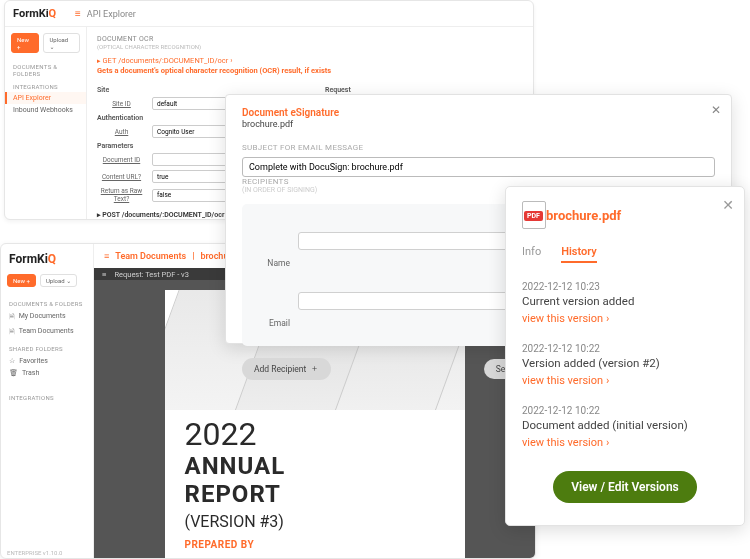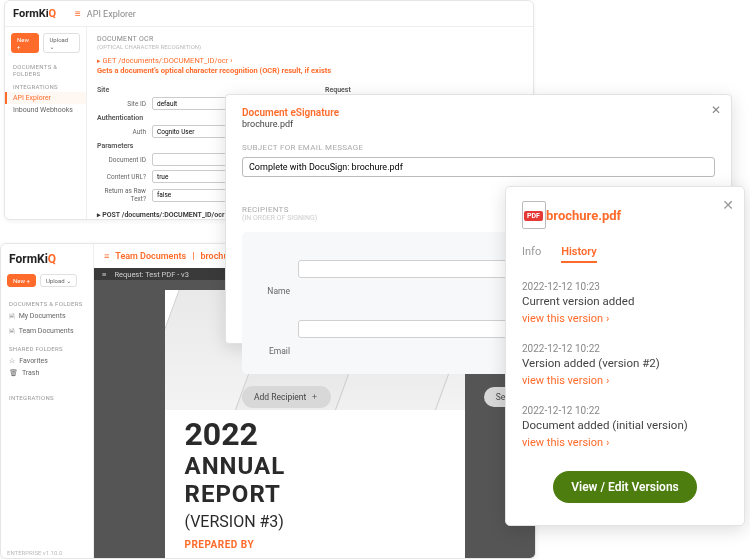--- a/index.html
+++ b/index.html
@@ -27,21 +27,21 @@
   .api-side .s-item.active { color:#ff6b2b; border-left:2px solid #ff6b2b; background:#fff7f2; padding-left:6px;}
   .api-main { flex:1; padding:8px 10px 0; font-size:7px; }
   .api-main .doc-ocr { color:#888; letter-spacing:.3px; }
   .api-main .ocr-sub { color:#bbb; font-size:6px; margin-bottom:6px; }
   .api-main .endpoint { color:#ff6b2b; font-size:7.5px; margin-bottom:1px; }
   .api-main .endpoint .tri { font-size:7px; margin-right:2px;}
   .api-main .endpoint-desc { color:#ff6b2b; font-weight:700; font-size:7.5px; margin-bottom:8px;}
   .api-grid { display:flex; gap:30px; }
   .api-col { flex:1; }
   .api-row { display:flex; align-items:center; margin-bottom:4px; }
-  .api-row label { width:55px; text-align:right; padding-right:6px; color:#666; font-size:6.5px;}
+  .api-row label { width:55px; text-align:center; padding-right:6px; color:#666; font-size:6.5px;text-decoration:underline;}
   .api-row input { flex:1; height:13px; border:1px solid #ccc; border-radius:2px; padding:0 4px; font-size:6.5px;}
   .api-sect { color:#555; font-weight:600; font-size:7px; margin:3px 0 3px; }
   .req-tabs { display:flex; gap:14px; border-bottom:1px solid #eee; margin-bottom:4px; font-size:7px;}
   .req-tab { padding:2px 0; color:#888; }
   .req-tab.active { color:#ff6b2b; border-bottom:2px solid #ff6b2b; }
   .req-code { border:1px solid #ddd; border-radius:3px; padding:3px 5px; white-space:nowrap; overflow:hidden; font-size:6.5px; font-family:monospace;}
   .api-ep-list { margin-top:8px; font-size:7px; color:#333; font-weight:600;}
   .api-ep-list div { margin-bottom:3px; }
 
   
@@ -65,21 +65,21 @@
   .toolbar { background:#3a3a3a; height:17px; display:flex; align-items:center; padding:0 8px; color:#d0d0d0; font-size:7.5px; gap:8px;}
   .viewer { background:#555; flex:1; display:flex; justify-content:center; padding:10px 0 0; }
   .page { background:#fff; width:300px; height:100%; position:relative; overflow:hidden;}
   .page .hero { position:relative; height:120px; overflow:hidden;}
   .page .hero .diag { position:absolute; width:110px; height:150px; transform:skewX(-20deg); top:-10px; }
   .d1{ left:-10px; background:linear-gradient(#e8e8e8,#f5f5f5); border:1px solid #ccc;}
   .d2{ left:90px; background:linear-gradient(#dcdcdc,#f0f0f0); border:1px solid #ccc;}
   .d3{ left:190px; background:linear-gradient(#e0e0e0,#f3f3f3); border:1px solid #ccc;}
   .d4{ left:290px; background:linear-gradient(#e5e5e5,#f5f5f5); border:1px solid #ccc;}
   .page .txt { padding:8px 20px; font-family: Georgia, serif; color:#2a2a2a;}
-  .page .year { font-size:32px; font-weight:700; line-height:1;}
+  .page .year { font-size:32px; font-weight:400; line-height:1;}
   .page .annual { font-size:24px; font-weight:700; letter-spacing:1px; margin-top:2px;}
   .page .report { font-size:24px; font-weight:700; letter-spacing:1px;}
   .page .ver { font-size:16px; font-weight:400; margin-top:4px;}
   .page .prep { font-size:10px; font-weight:700; color:#ff6b2b; margin-top:8px; letter-spacing:.5px;}
   .doc-foot { position:absolute; bottom:2px; left:6px; font-size:6px; color:#bbb;}
 
   
   .win-sig {
     position:absolute; left:225px; top:94px; width:507px; height:250px;
     background:#fff; border:1px solid #e2e2e2; border-radius:4px;
@@ -255,21 +255,21 @@
   </div>
   <div class="doc-foot">ENTERPRISE v1.10.0</div>
 </div>
 
 <div class="win-sig">
   <div class="sig-close">✕</div>
   <div class="sig-title">Document eSignature</div>
   <div class="sig-file">brochure.pdf</div>
   <div class="sig-sect">SUBJECT FOR EMAIL MESSAGE</div>
   <input class="sig-input" value="Complete with DocuSign: brochure.pdf" style="">
-  <div class="sig-sect" style="margin-top:28px;">RECIPIENTS</div>
+  <div class="sig-sect" style="margin-top:0;">RECIPIENTS</div>
   <div class="sig-sub">(IN ORDER OF SIGNING)</div>
   <div class="sig-recip">
     <div class="sig-row">
         <label>Name</label>
         <input style="">
       </div>
     <div class="sig-row">
         <label>Email</label>
         <input style="">
       </div>

